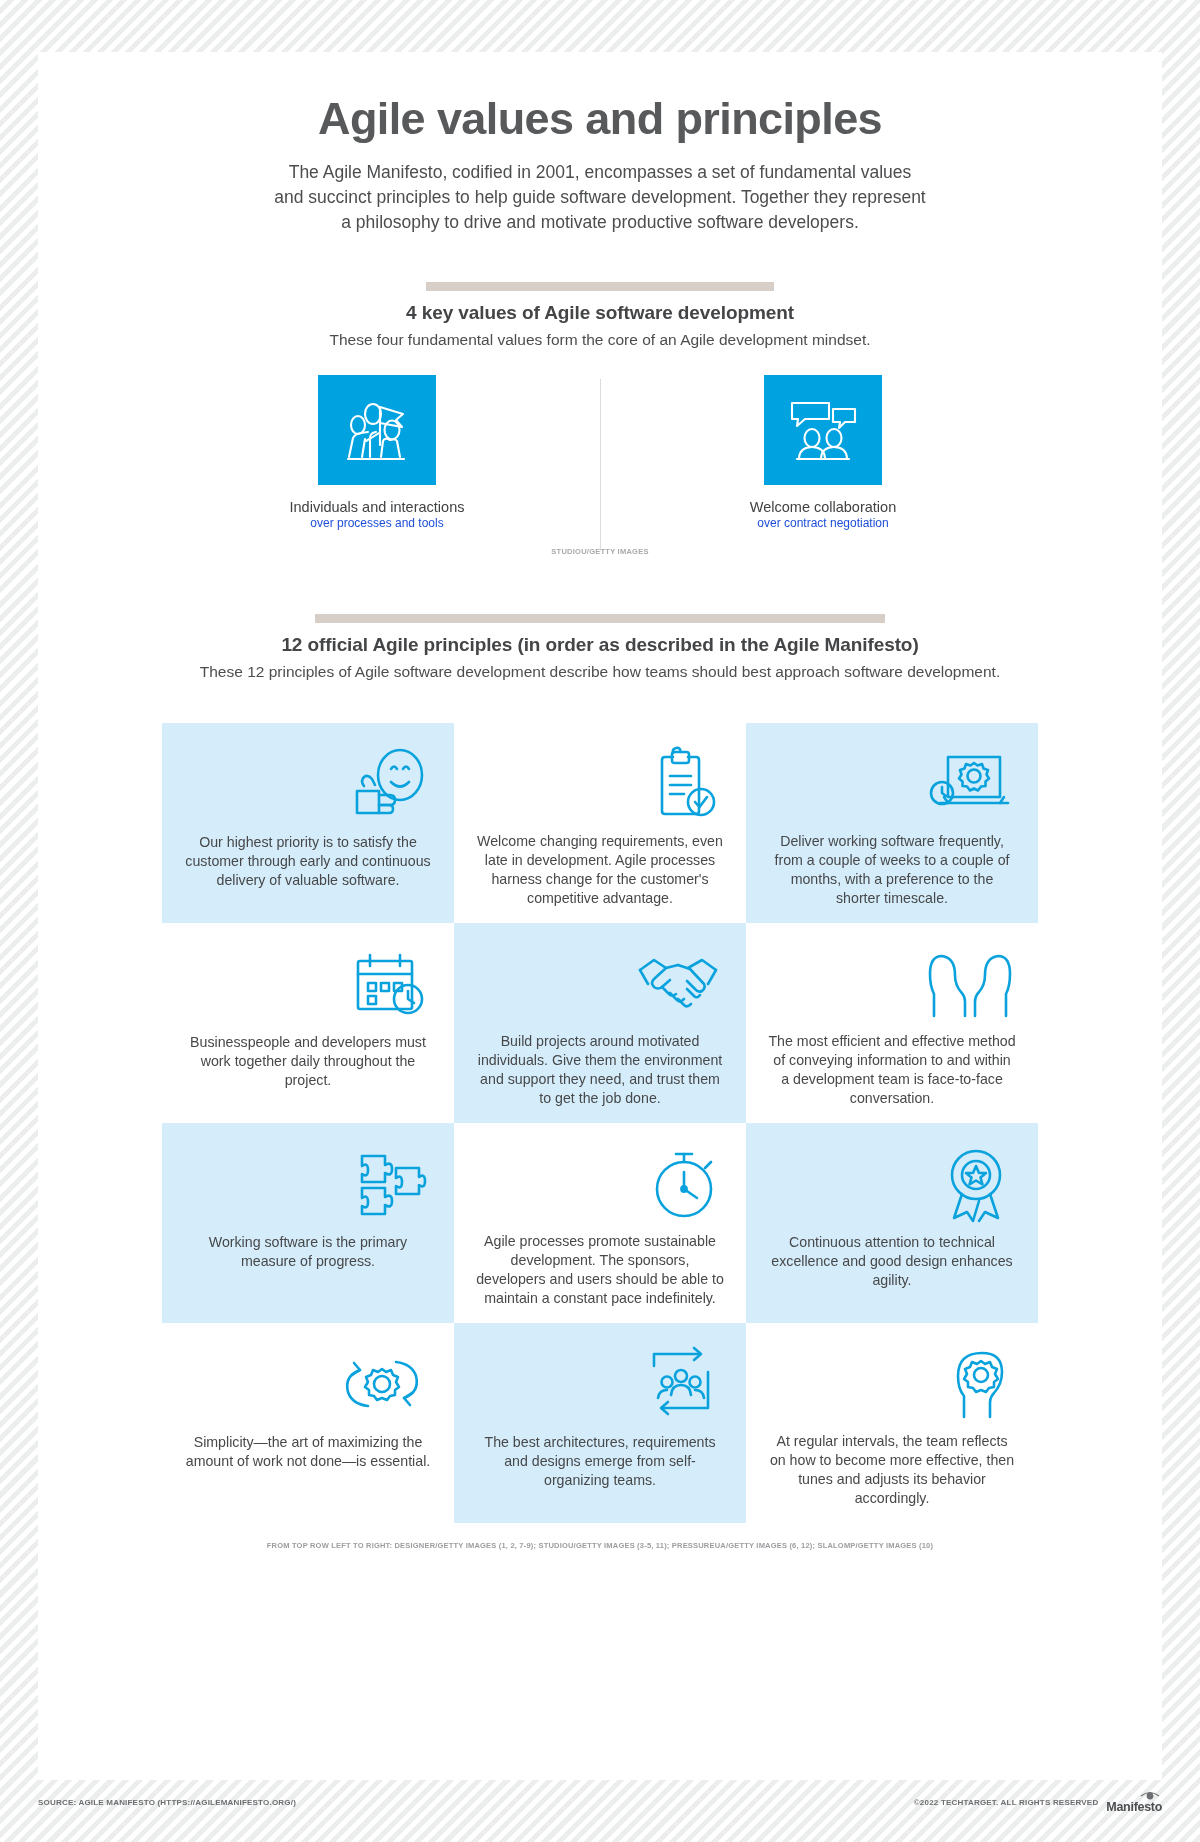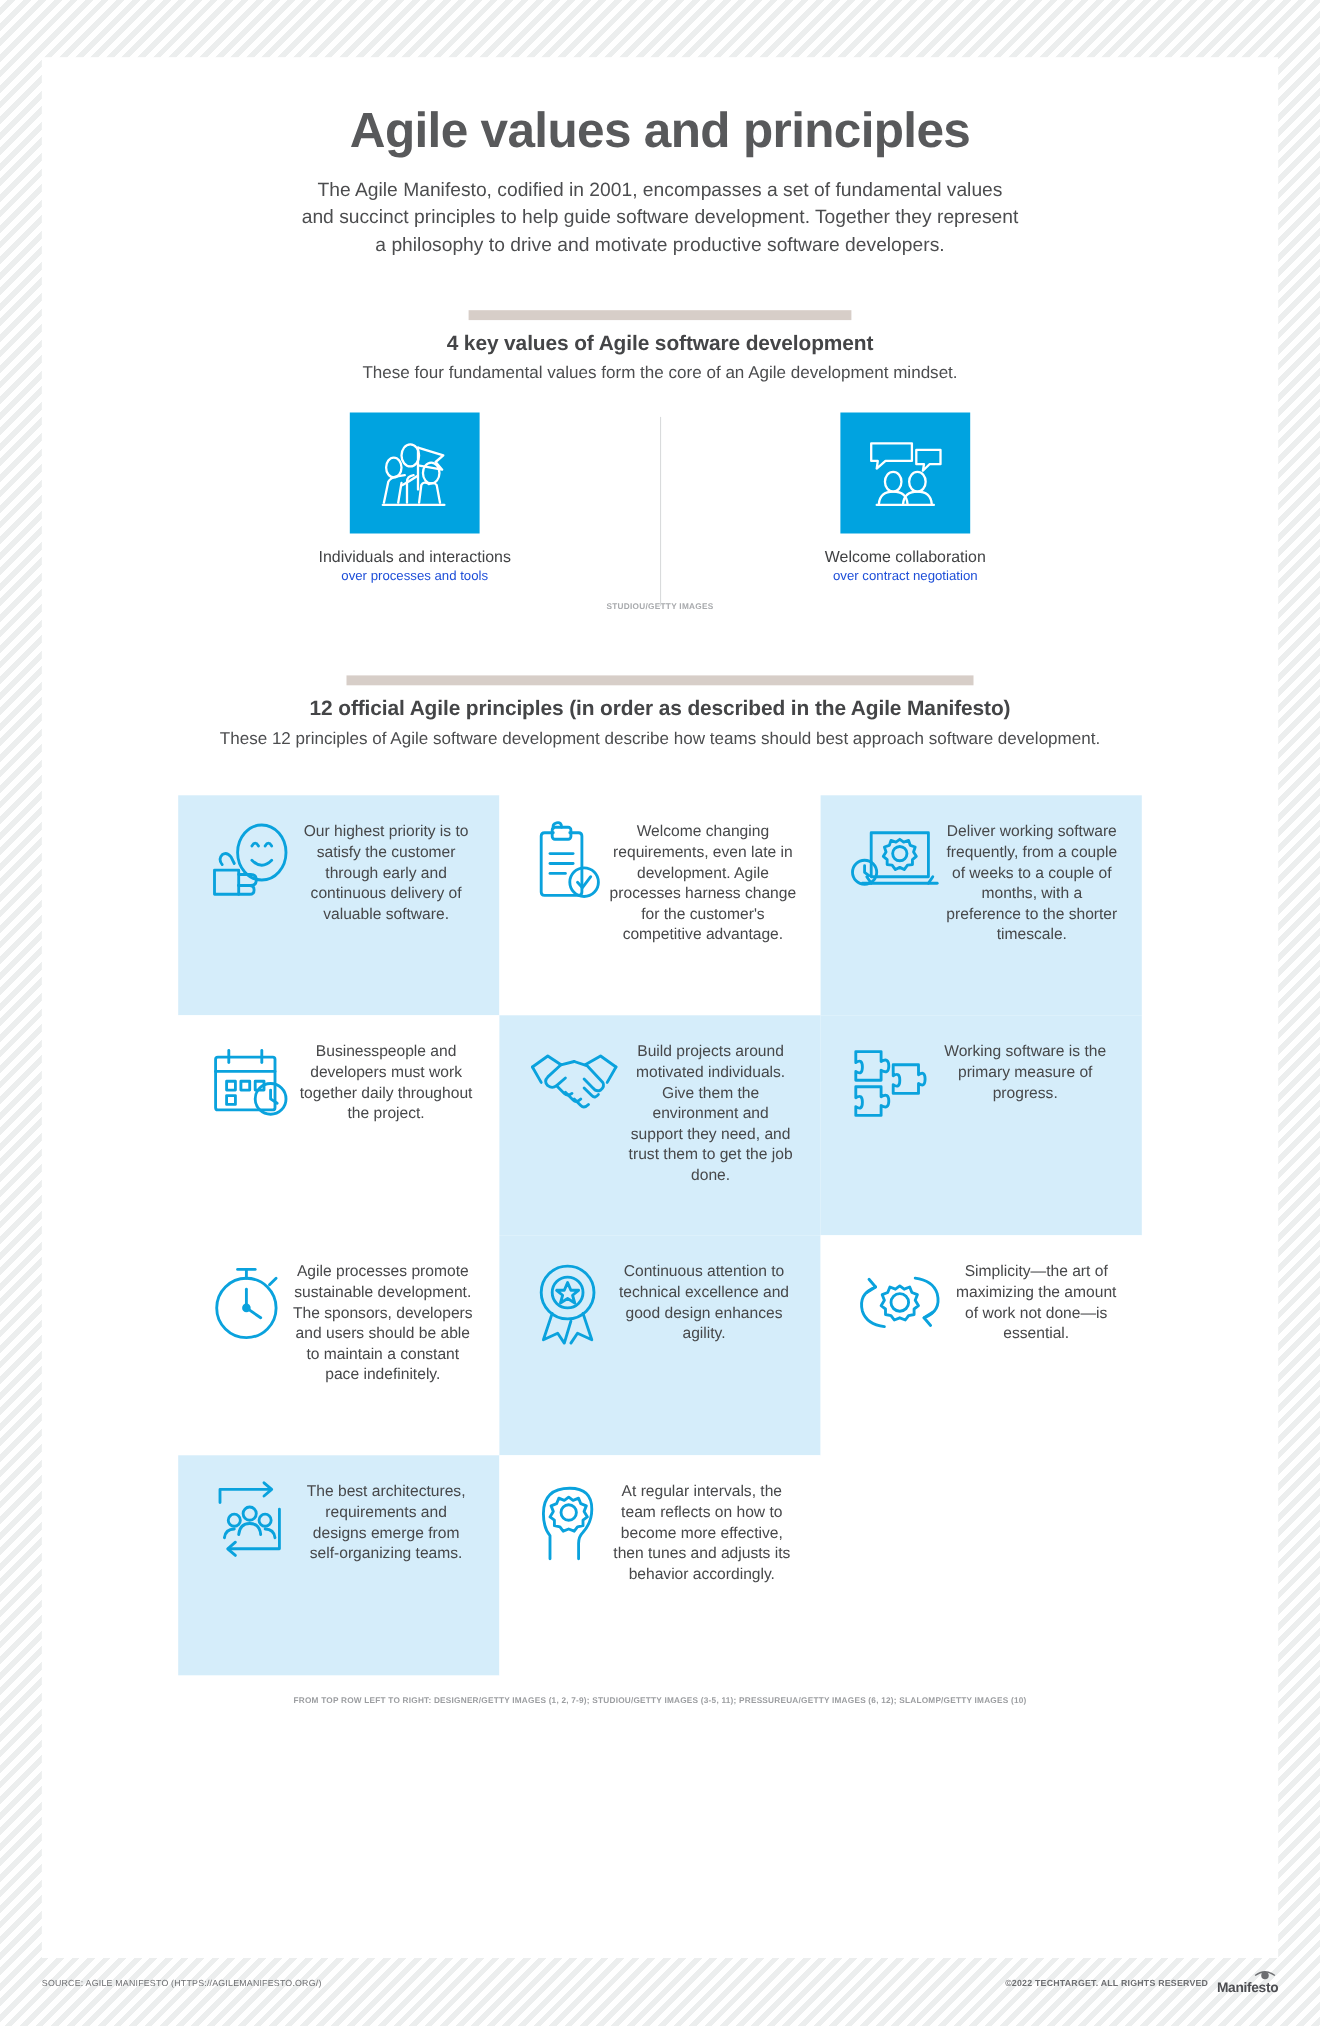--- a/index.html
+++ b/index.html
@@ -125,22 +125,22 @@
   .principles {
     margin: 42px auto 0;
     width: 876px;
     display: grid;
     grid-template-columns: repeat(3, 1fr);
   }
   .p-card {
     height: 200px;
     padding: 18px 22px 16px;
     display: flex;
-    flex-direction: row;
-    align-items: flex-start;
+    flex-direction: column;
+    align-items: flex-end;
     background: #ffffff;
   }
   .p-card.shaded { background: #d5edfa; }
 
   .p-icon {
     height: 86px;
     display: flex;
     align-items: center;
     justify-content: center;
   }
@@ -166,21 +166,21 @@
     position: absolute;
     left: 38px;
     right: 38px;
     bottom: 28px;
     display: flex;
     align-items: center;
     justify-content: space-between;
   }
   .footer-left {
     font-size: 8px;
-    font-weight: normal;
+    font-weight: bold;
     letter-spacing: 0.2px;
     color: #6d6e71;
   }
   .footer-right {
     display: flex;
     align-items: center;
     gap: 8px;
   }
   .footer-copy {
     font-size: 8px;
@@ -352,20 +352,29 @@
           <path d="M38 45 L45 52 Q48 55 52 51"></path>
           <path d="M46 51 L52 57 Q55 60 59 56"></path>
           <path d="M55 41 L62 48 Q65 51 68 47"></path>
           <path d="M8 22 L16 36"></path>
           <path d="M84 22 L76 36"></path>
         </svg>
       </div>
       <div class="p-text">Build projects around motivated individuals. Give them the environment and support they need, and trust them to get the job done.</div>
     </div>
 
+    <div class="p-card">
+      <div class="p-icon">
+        <svg width="92" height="72" viewBox="0 0 92 72" fill="none" stroke="#0aa2dd" stroke-width="2.6" stroke-linecap="round" stroke-linejoin="round">
+          <path d="M41 68 L41 54 Q41 48 37 44 Q31 37 31 27 Q31 10 18 8 Q6 8 6 26 Q6 38 10 46 L10 68"></path>
+          <path d="M51 68 L51 54 Q51 48 55 44 Q61 37 61 27 Q61 10 74 8 Q86 8 86 26 Q86 38 82 46 L82 68"></path>
+        </svg>
+      </div>
+      <div class="p-text">The most efficient and effective method of conveying information to and within a development team is face-to-face conversation.</div>
+    </div>
 
     <div class="p-card shaded">
       <div class="p-icon">
         <svg width="80" height="76" viewBox="0 0 80 76" fill="none" stroke="#0aa2dd" stroke-width="2.6" stroke-linecap="round" stroke-linejoin="round">
           <path d="M10 10 L33 10 L33 19 Q40 15 40 23 Q40 31 33 27 L33 36 L10 36 L10 28 Q16 32 16 24 Q16 16 10 20 Z"></path>
           <path d="M44 22 L67 22 L67 31 Q73 27 73 35 Q73 43 67 39 L67 48 L44 48 L44 40 Q50 44 50 36 Q50 28 44 32 Z"></path>
           <path d="M10 42 L33 42 L33 51 Q40 47 40 55 Q40 63 33 59 L33 68 L10 68 L10 60 Q16 64 16 56 Q16 48 10 52 Z"></path>
         </svg>
       </div>
       <div class="p-text">Working software is the primary measure of progress.</div>

